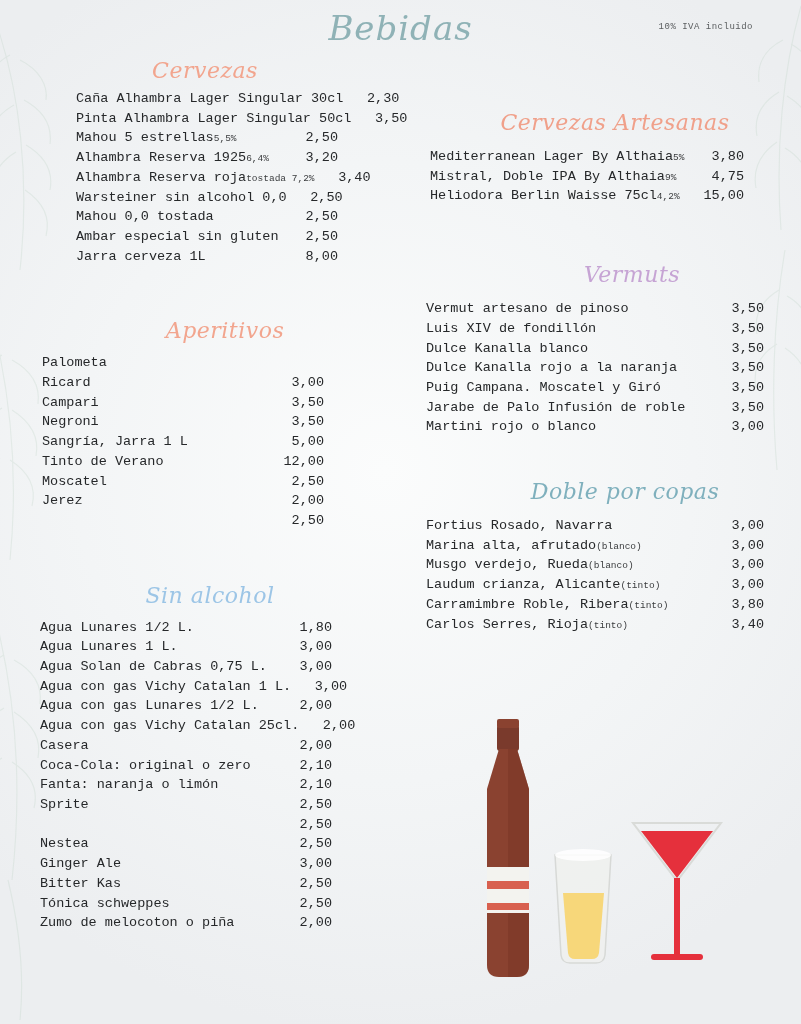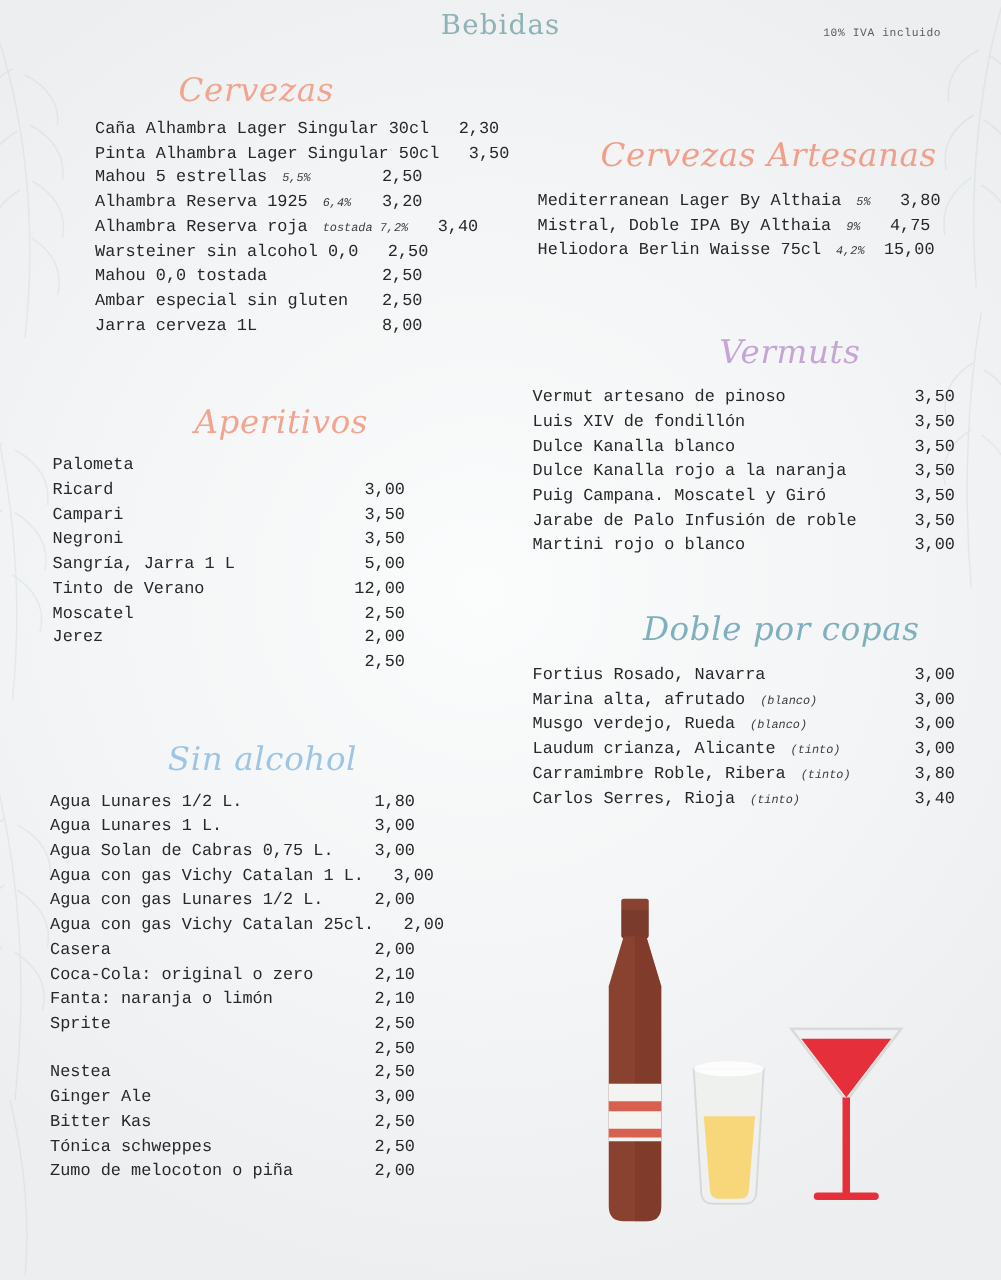--- a/index.html
+++ b/index.html
@@ -29,36 +29,37 @@
   .leaf-left  { left: -10px; top: 0px; width: 90px; height: 1024px; }
   .leaf-right { right: -8px; top: 0px; width: 70px; height: 560px; }
 
   .title {
     position: absolute;
     top: 8px;
     left: 0;
     width: 100%;
     text-align: center;
     font-family: "DejaVu Serif", serif;
-    font-size: 22px;
+    font-style: italic;
+    font-size: 34px;
     color: #8fb2b6;
     letter-spacing: 1px;
   }
   .iva-note {
     position: absolute;
     top: 22px;
     right: 48px;
     font-size: 9px;
     color: #5a5d5f;
     letter-spacing: 0.5px;
   }
   .section-head {
     font-family: "DejaVu Serif", serif;
     font-style: italic;
-    font-size: 26px;
+    font-size: 22px;
     letter-spacing: 0.5px;
   }
   .col-left {
     position: absolute;
     left: 0px;
     top: 58px;
     width: 410px;
   }
   .col-right {
     position: absolute;
@@ -73,23 +74,22 @@
     display: flex;
     align-items: baseline;
     font-size: 13.5px;
     color: #26282a;
     line-height: 1.46;
     white-space: nowrap;
   }
   .row .nm { flex: 0 1 auto; }
   .row .sub {
     font-size: 9.5px;
-    margin-left: 12px;
+    margin-left: 0;
     color: #3a3c3e;
-    font-style: italic;
   }
   .row .spacer { flex: 1 1 auto; }
   .row .pr {
     flex: 0 0 auto;
     text-align: right;
     font-size: 13.5px;
     color: #26282a;
   }
   
   #cervezas .rows { padding-left: 76px; }

